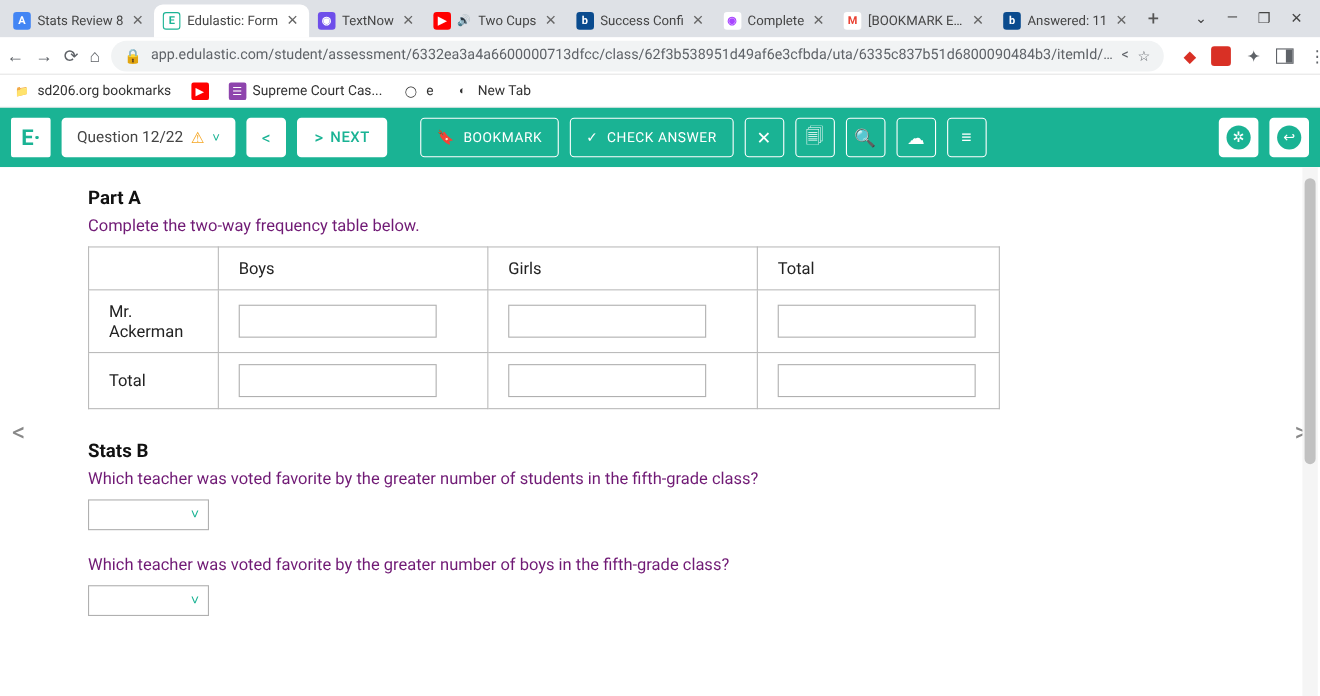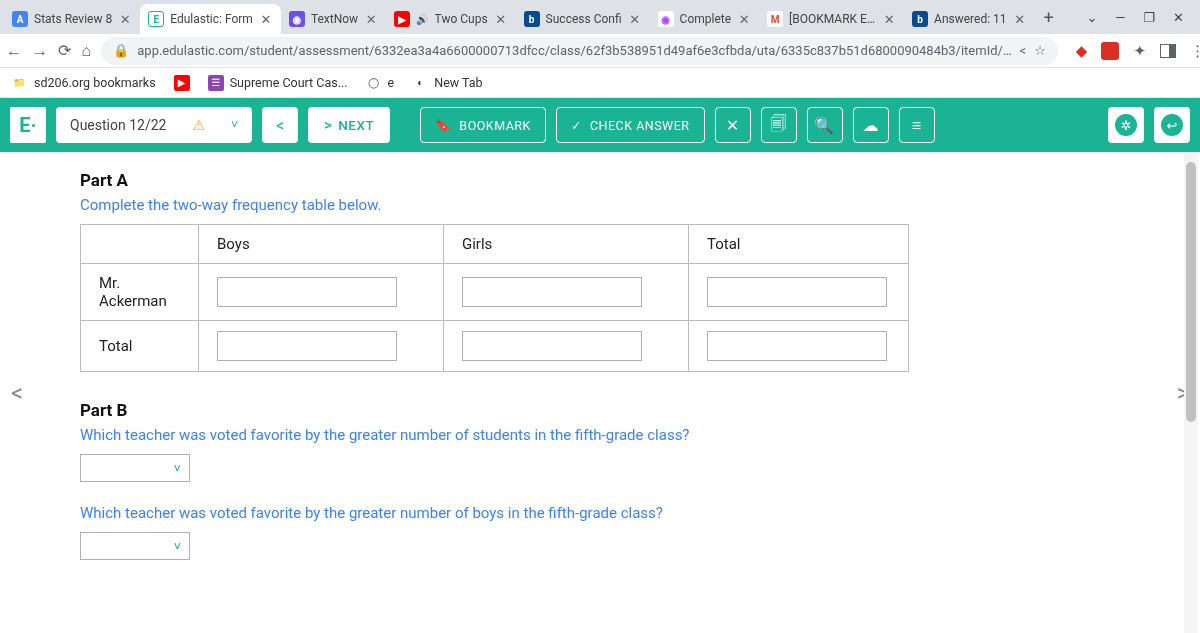--- a/index.html
+++ b/index.html
@@ -27,42 +27,42 @@
 .puzzle{font-size:16px}
 
 
 .bmrow{height:30px;background:#fff;display:flex;align-items:center;padding:0 12px;gap:18px;font-size:12.5px;color:#333;border-bottom:1px solid #e8e8e8}
 .bm{display:flex;align-items:center;gap:6px;cursor:pointer}
 .bm .ficon{width:16px;height:16px;border-radius:2px;display:flex;align-items:center;justify-content:center;font-size:10px}
 
 
 .ehdr{height:54px;background:#1ab394;display:flex;align-items:center;padding:0 10px;gap:10px}
 .elogo{width:36px;height:36px;background:#fff;color:#1ab394;font-size:20px;font-weight:700;display:flex;align-items:center;justify-content:center;border-radius:2px}
-.qbox{background:#fff;height:36px;border-radius:4px;display:flex;align-items:center;padding:0 14px;gap:26px;color:#444;font-size:14px}
+.qbox{background:#fff;height:36px;border-radius:4px;display:flex;align-items:center;padding:0 14px;gap:7px;color:#444;font-size:14px}
 .qbox .warn{color:#f5a623;font-size:14px}
 .qbox .chev{color:#1ab394;font-size:12px}
 .sqbtn{width:36px;height:36px;background:#fff;border-radius:4px;display:flex;align-items:center;justify-content:center;color:#1ab394;font-size:16px;cursor:pointer}
 .nextbtn{height:36px;background:#fff;border-radius:4px;padding:0 16px;display:flex;align-items:center;gap:6px;color:#1ab394;font-size:13.5px;font-weight:500;letter-spacing:.5px;cursor:pointer}
 .pillbtn{height:36px;border:1.5px solid #fff;border-radius:4px;padding:0 14px;display:flex;align-items:center;gap:8px;color:#fff;font-size:12.5px;letter-spacing:.5px;cursor:pointer}
 .iconbtn{width:36px;height:36px;border:1.5px solid #fff;border-radius:4px;display:flex;align-items:center;justify-content:center;color:#fff;font-size:16px;cursor:pointer}
 .ehdr .right{margin-left:auto;display:flex;gap:10px}
 .circbtn{width:36px;height:36px;background:#fff;border-radius:4px;display:flex;align-items:center;justify-content:center;cursor:pointer}
 .circbtn .acc{width:22px;height:22px;border-radius:50%;background:#1ab394;color:#fff;display:flex;align-items:center;justify-content:center;font-size:13px}
 
 
 .stage{position:relative;height:481px;background:#fff}
 .sidechev{position:absolute;top:50%;transform:translateY(-50%);width:34px;height:60px;display:flex;align-items:center;justify-content:center;font-size:24px;color:#888;cursor:pointer}
 .sidechev.l{left:0}
 .sidechev.r{right:0}
 .vscroll{position:absolute;right:2px;top:0;bottom:0;width:14px;background:#f5f5f5}
 .vscroll .thumb{position:absolute;left:2px;right:2px;top:10px;height:260px;background:#c1c1c1;border-radius:5px}
 
 .content{padding:18px 80px 10px 80px;font-size:15px;color:#333}
 .parthdr{font-size:17px;font-weight:700;margin-bottom:6px;color:#111}
-.instr{font-size:15px;margin-bottom:10px;color:#3b82f6}
+.instr{font-size:15px;margin-bottom:10px;color:#701a75}
 
 .freqtable{border-collapse:collapse;margin-bottom:28px}
 .freqtable td,.freqtable th{border:1px solid #bbb;padding:10px 18px;font-size:15px;font-weight:400;text-align:left;vertical-align:middle;color:#222}
 .freqtable th{font-weight:400}
 .freqtable .rowlabel{width:118px}
 .freqtable .colhdr{width:245px}
 .cellinput{width:180px;height:30px;border:1px solid #b0b0b0;background:#fff;padding:0 6px;font-size:14px}
 
 .ddrop{width:110px;height:28px;border:1px solid #b0b0b0;display:flex;align-items:center;justify-content:flex-end;padding:0 8px;cursor:pointer;margin-top:4px;margin-bottom:22px}
 .ddrop .dchev{color:#1ab394;font-size:13px}
@@ -231,21 +231,21 @@
       </tr>
       <tr>
         <td>Total</td>
         <td><input class="cellinput" style=""></td>
         <td><input class="cellinput" style=""></td>
         <td><input class="cellinput" style=""></td>
       </tr>
     </tbody>
       </table>
 
-    <div class="parthdr">Part B</div>
+    <div class="parthdr">Stats B</div>
     <div class="instr">Which teacher was voted favorite by the greater number of students in the fifth-grade class?</div>
     <div class="ddrop">
         <span class="dchev">˅</span>
       </div>
 
     <div class="instr">Which teacher was voted favorite by the greater number of boys in the fifth-grade class?</div>
     <div class="ddrop" style="margin-bottom:0">
         <span class="dchev">˅</span>
       </div>
 

